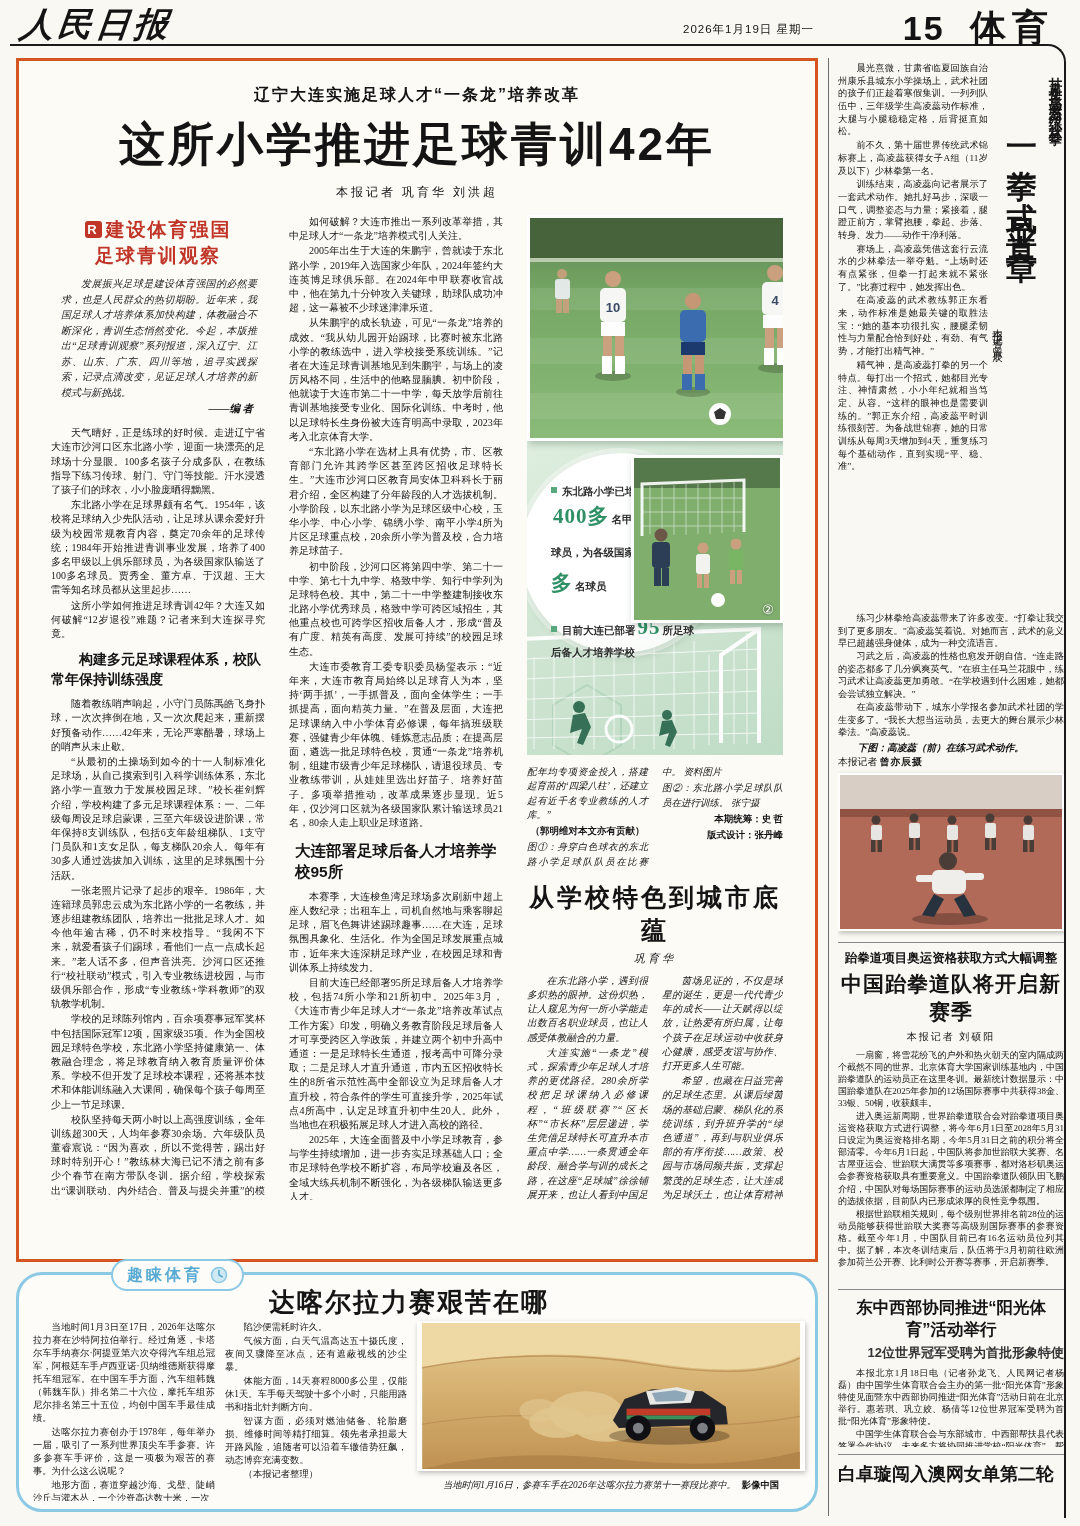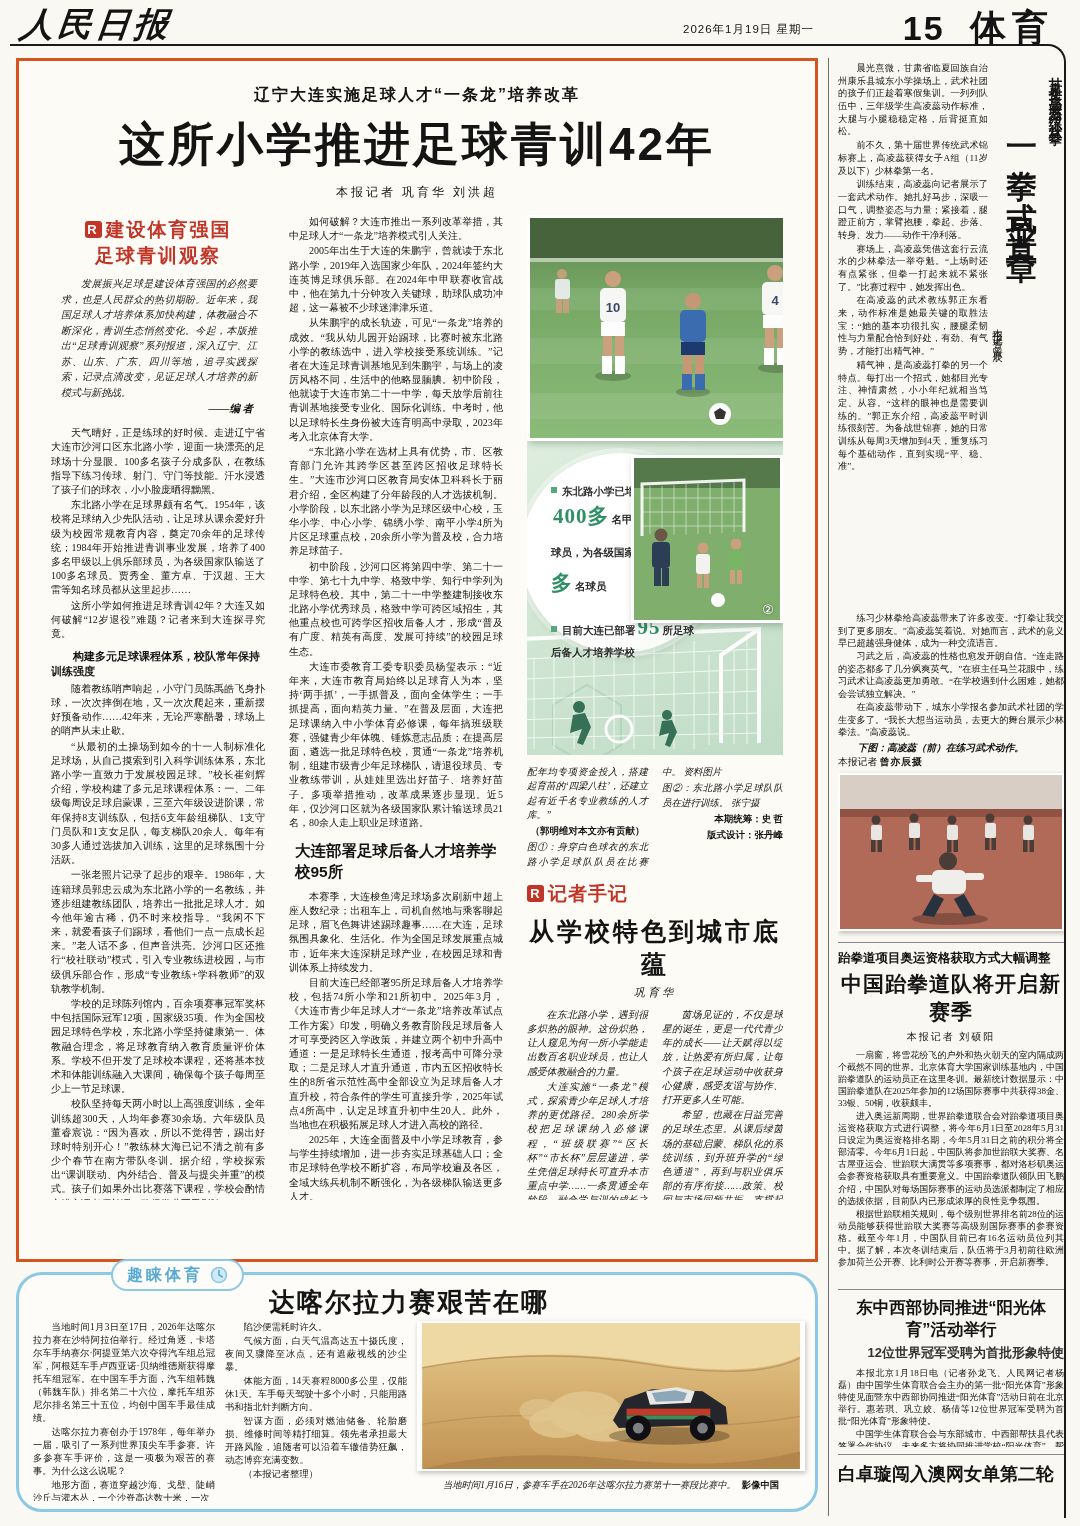--- a/index.html
+++ b/index.html
@@ -23,21 +23,21 @@
   .cols { display:flex; gap:24px; height:985px; overflow:hidden; }
   .tcol { width:214px; flex:none; overflow:hidden; }
   .tcol p, .bodyp p { font-size:10px; line-height:1.42; text-align:justify; text-indent:2em; margin-bottom:1px; }
   .obsbox { text-align:center; margin:2px 0 8px; }
   .obs1, .obs2 { color:#c03527; font-family:"Liberation Sans",sans-serif; font-weight:bold; font-size:19px; letter-spacing:2px; line-height:1.35; }
   .rmark { display:inline-block; width:17px; height:17px; background:#c03527; color:#fff; border-radius:3px;
            font:bold 13px/17px "Liberation Sans",sans-serif; text-align:center; vertical-align:2px; margin-right:4px; }
   .ednote { margin:2px 8px 2px 10px; }
   .ednote p { font-style:italic; font-size:10px; line-height:1.55; color:#222; }
   .edsign { text-align:right; font-weight:bold; font-style:italic; font-size:10.5px; margin:2px 12px 10px 0; }
-  .colsub { font-family:Liberation Mono, monospace; font-weight:bold; font-size:11px; line-height:1.4; margin:9px 0 1px; text-indent:2em; }
+  .colsub { font-family:Liberation Serif, serif; font-weight:bold; font-size:14px; line-height:1.4; margin:9px 0 8px; text-indent:2em; }
   .colsub3 { font-family:"Liberation Sans",sans-serif; font-weight:bold; font-size:15.5px; line-height:1.35; margin:11px 0 7px; padding-left:6px; }
   
   .vcol { flex:1; overflow:hidden; }
   .deco { position:relative; height:540px; background:linear-gradient(155deg,#f0f7ef 0%,#dcecdc 40%,#bfdcc6 100%); }
   .hexes { position:absolute; inset:0; }
   .photo { position:absolute; border:3px solid #fff; box-shadow:2px 3px 7px rgba(50,80,55,.3); overflow:hidden; background:#7fae6d; }
   .ph1 { left:0; top:0; width:332px; height:226px; }
   .ph2 { top:240px; right:0; width:152px; height:168px; }
   .mark { position:absolute; color:#fff; font-size:13px; text-shadow:0 0 3px rgba(0,0,0,.6); }
   .statcircle { position:absolute; top:238px; left:-6px; width:200px; height:200px; border-radius:50%;
@@ -69,21 +69,21 @@
   .v { writing-mode:vertical-rl; }
   .wkicker { position:absolute; right:0; top:8px; height:320px; font-weight:bold; font-size:13.5px; letter-spacing:5px; }
   .whead { position:absolute; right:22px; top:72px; height:470px; font-weight:bold; font-size:31px; letter-spacing:16px; font-family:"Liberation Serif",serif; }
   .wbyline { position:absolute; right:60px; top:262px; height:190px; font-size:10.5px; letter-spacing:3px; }
   .wrest { margin-top:2px; height:128px; overflow:hidden; }
   .wrest p { font-size:9.2px; line-height:1.38; text-indent:2em; text-align:justify; }
   .wcap { font-weight:bold; font-style:italic; font-size:9.8px; text-indent:2em; margin-top:2px; }
   .wcred { text-align:left; font-size:9.8px; margin:1px 4px 4px 0; }
   .wcred b { letter-spacing:1px; }
   .wphoto { width:226px; height:158px; border:2px solid #fff; box-shadow:1px 2px 5px rgba(0,0,0,.25); }
-  .rkick { font-family:"Liberation Sans",sans-serif; font-weight:bold; font-size:12.5px; margin-bottom:3px; }
+  .rkick { text-align:center; font-family:"Liberation Sans",sans-serif; font-weight:bold; font-size:12.5px; margin-bottom:3px; }
   .rhead { text-align:center; font-family:"Liberation Sans",sans-serif; font-weight:bold; font-size:21px; letter-spacing:1px; margin-bottom:4px; }
   .rby { text-align:center; font-size:10px; letter-spacing:2px; margin-bottom:5px; }
   .rtxt p { font-size:9px; line-height:1.34; text-indent:2em; text-align:justify; margin-bottom:1px; }
   .tkd { height:332px; overflow:hidden; }
   .sun { height:150px; overflow:hidden; }
   .sunh { text-align:center; font-family:"Liberation Sans",sans-serif; font-weight:bold; font-size:16.5px; margin-bottom:3px; }
   .sunsub { text-align:right; font-family:"Liberation Sans",sans-serif; font-weight:bold; font-size:13px; color:#333; margin-bottom:5px; }
   .ten { height:126px; overflow:hidden; }
   .tenh { font-family:"Liberation Serif",serif; font-weight:bold; font-size:18px; margin-bottom:5px; }
   
@@ -303,21 +303,20 @@
         <div class="caps">
           <p class="capl">配年均专项资金投入，搭建起育苗的‘四梁八柱’，还建立起有近千名专业教练的人才库。”</p>
           <p class="ctr">（郭明维对本文亦有贡献）</p>
           <p class="capl">图①：身穿白色球衣的东北路小学足球队队员在比赛中。 资料图片</p>
           <p class="capl">图②：东北路小学足球队队员在进行训练。 张宁摄</p>
           <p class="rt">本期统筹：史 哲</p>
           <p class="rt">版式设计：张丹峰</p>
         </div>
 
         <div class="notes">
-          <div class="nlabel"><span class="rmark">R</span><span>记者手记</span></div>
           <div class="ntitle">从学校特色到城市底蕴</div>
           <div class="nauthor">巩育华</div>
           <div class="nbody">
             <div>
                 <p>在东北路小学，遇到很多炽热的眼神。这份炽热，让人窥见为何一所小学能走出数百名职业球员，也让人感受体教融合的力量。</p>
                 <p>大连实施“一条龙”模式，探索青少年足球人才培养的更优路径。280余所学校把足球课纳入必修课程，“班级联赛”“区长杯”“市长杯”层层递进，学生凭借足球特长可直升本市重点中学……一条贯通全年龄段、融合学与训的成长之路，在这座“足球城”徐徐铺展开来，也让人看到中国足球筑牢人才根基的希望。</p>
                 <p>希望，藏在一个个具体的故事里。不论“想踢球、不怕苦”的孩子，还是坚持做青训40多年的教练，都让人感动。“以前担心踢球影响学习，现在球踢得好，选择更多。”家长这样放下顾虑。足球跃动，凝聚人心。绿</p>
               </div>
             <div>
                 <p>茵场见证的，不仅是球星的诞生，更是一代代青少年的成长——让天赋得以绽放，让热爱有所归属，让每个孩子在足球运动中收获身心健康，感受友谊与协作、打开更多人生可能。</p>

